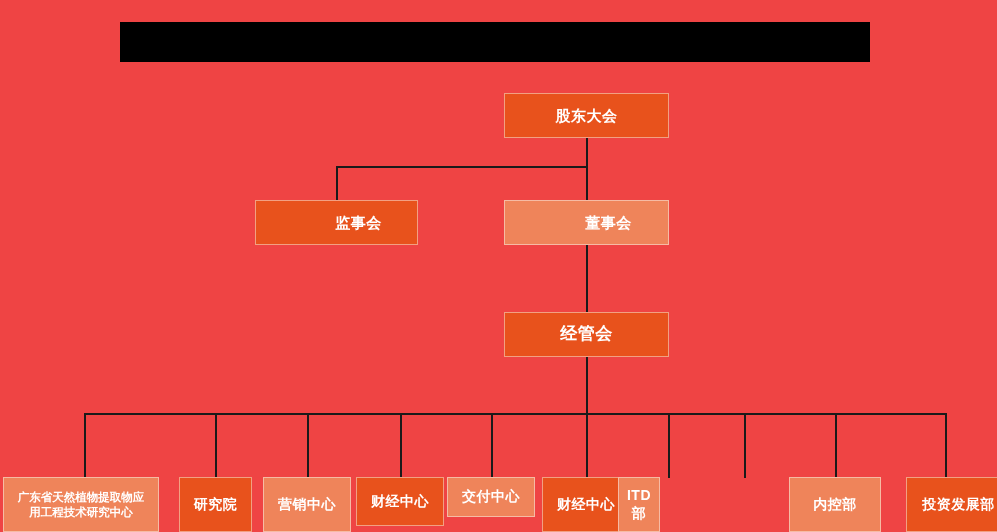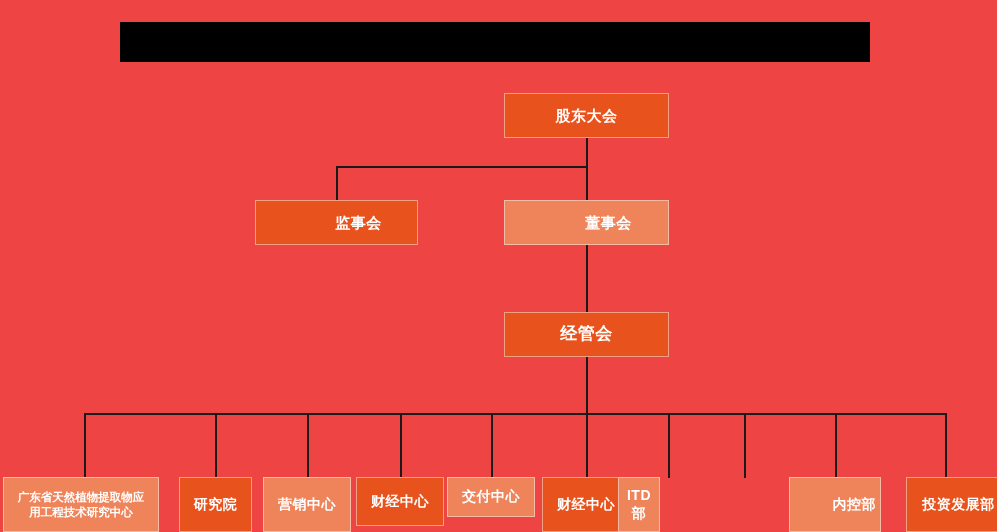--- a/index.html
+++ b/index.html
@@ -138,21 +138,21 @@
 
   <div class="node dark leaf" style="left:542px; top:477px; width:88px; height:55px;">
     <span class="node-label">财经中心</span>
   </div>
 
   <div class="node light leaf" style="left:618px; top:477px; width:42px; height:55px;">
     <span class="node-label">ITD部</span>
   </div>
 
 
-  <div class="node light leaf" style="left:789px; top:477px; width:92px; height:55px;justify-content:flex-end;">
+  <div class="node light leaf" style="left:789px; top:477px; width:92px; height:55px;">
     <span class="node-label">内控部</span>
   </div>
 
   <div class="node dark leaf" style="left:906px; top:477px; width:105px; height:55px;">
     <span class="node-label">投资发展部</span>
   </div>
 
 </div>
 
 </body></html>

